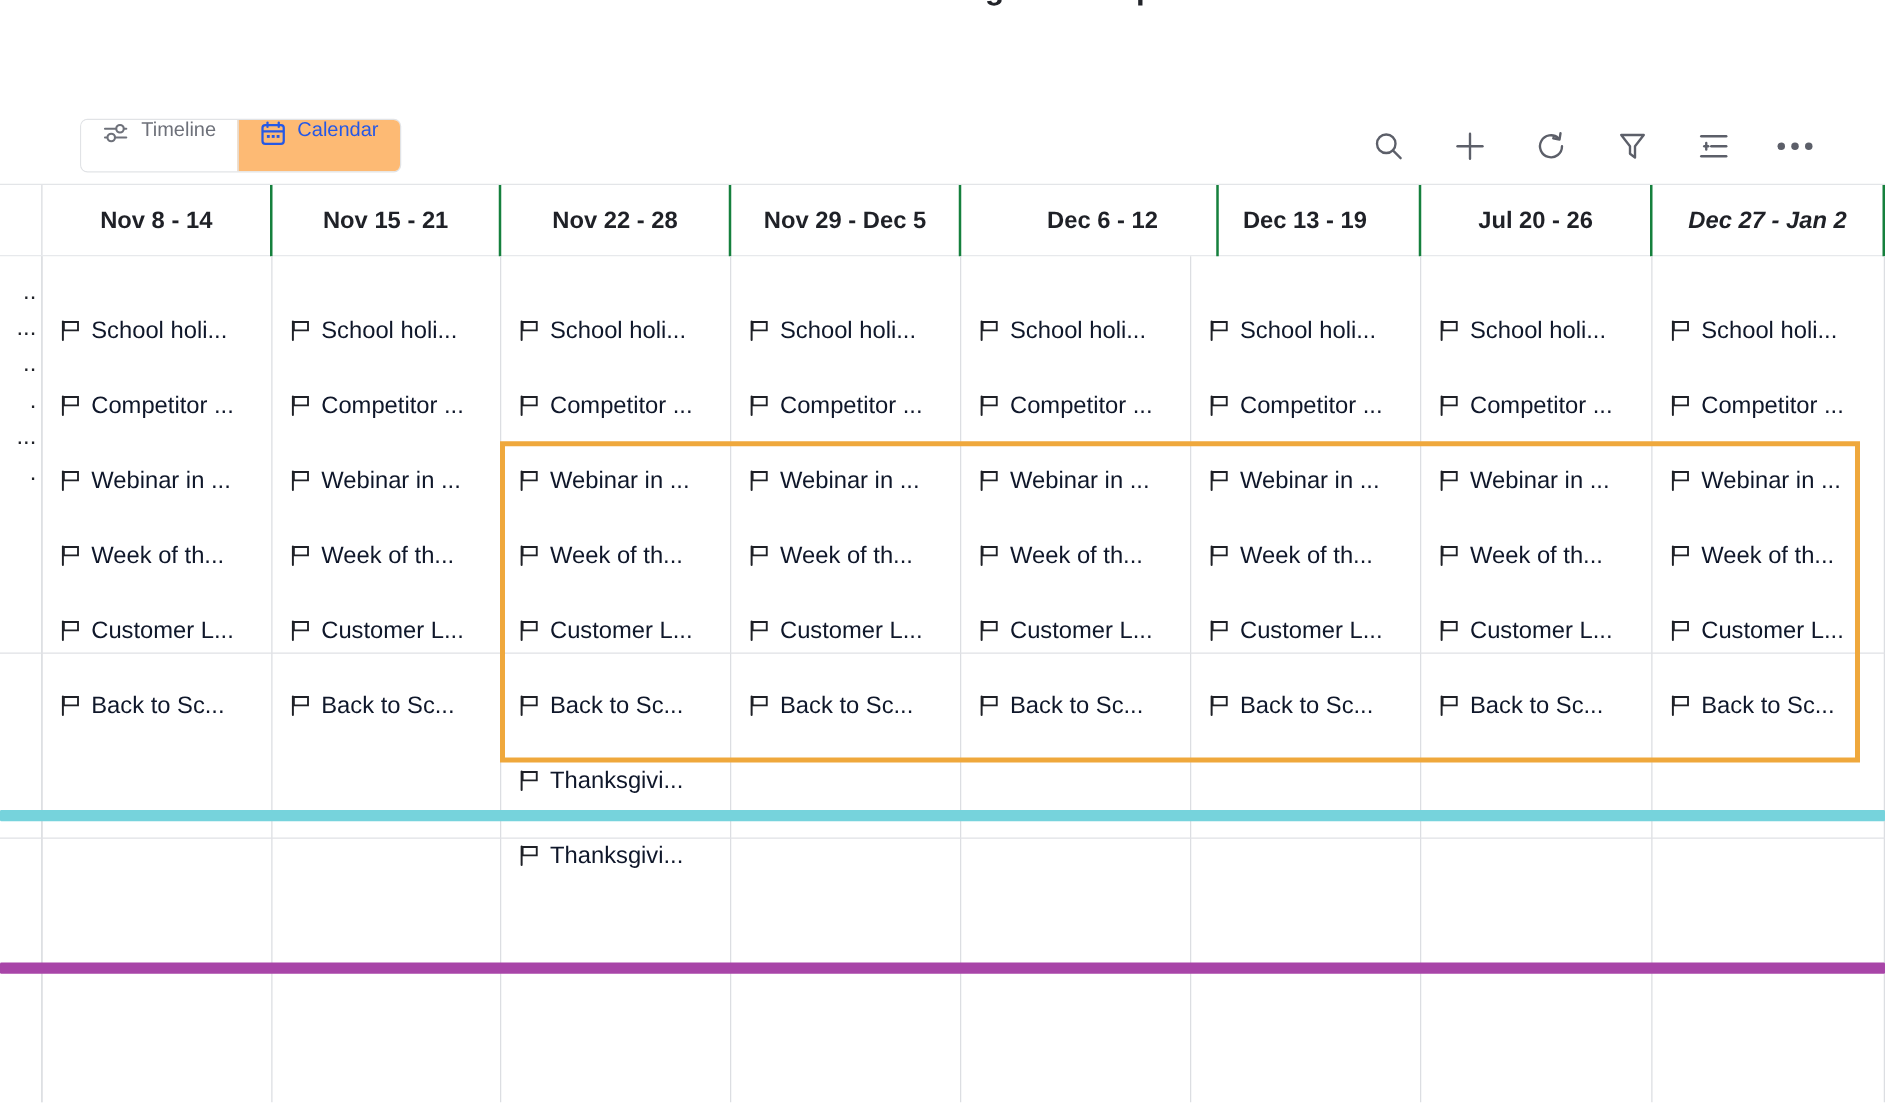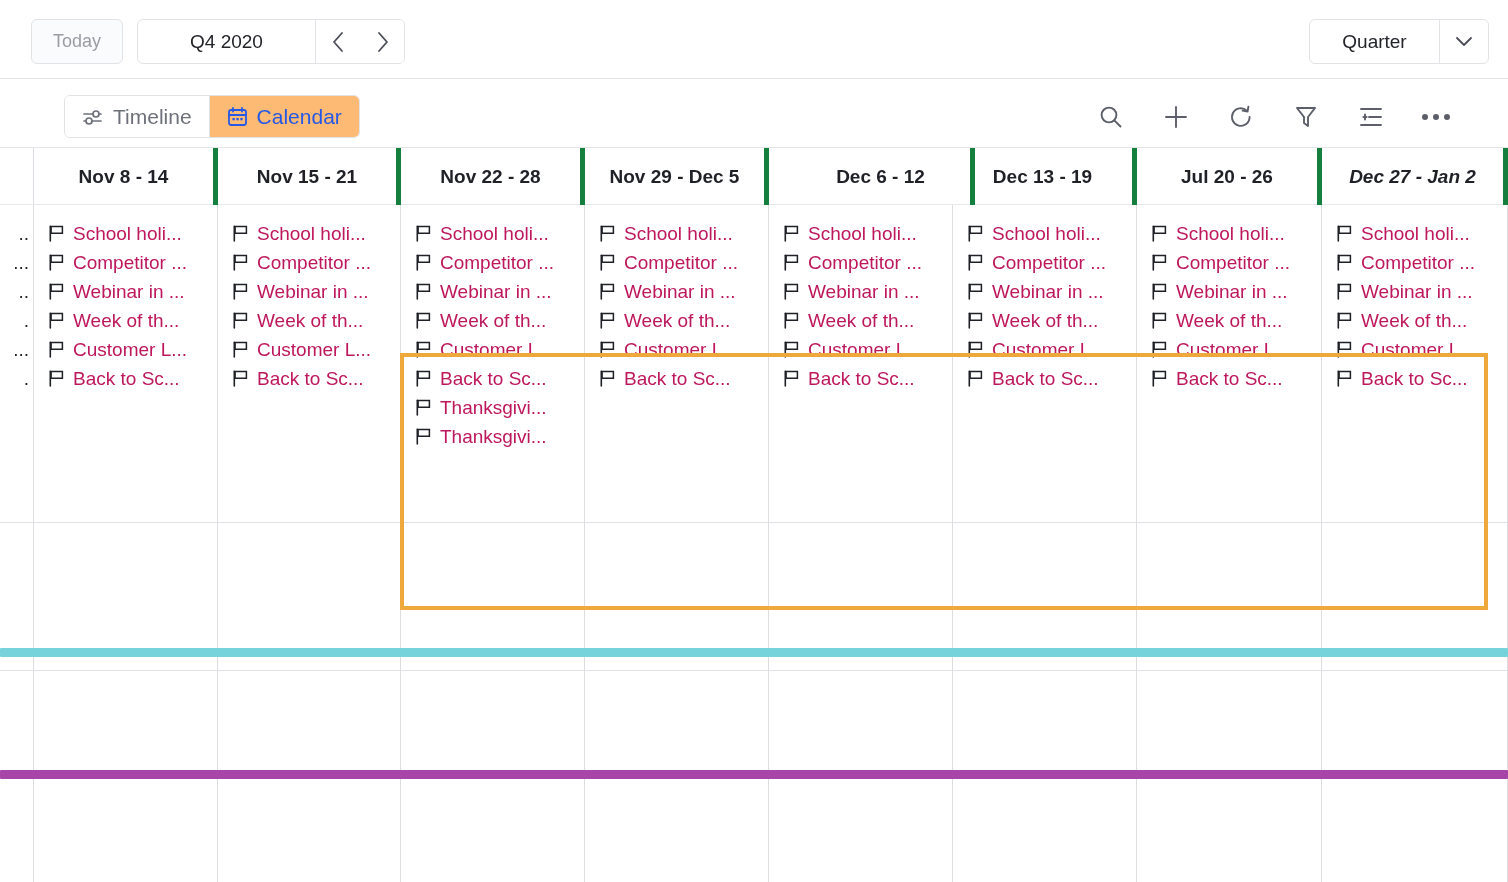--- a/index.html
+++ b/index.html
@@ -64,22 +64,22 @@
   .toolbar {
     position:absolute; left:0; top:79px; width:1508px; height:69px;
     border-bottom:1px solid #e3e5e8; background:#fff;
   }
   .viewtoggle {
     position:absolute; left:64px; top:95px; height:43px;
     display:flex; align-items:stretch;
     border:1px solid #e1e3e6; border-radius:6px; overflow:hidden; background:#fff;
   }
   .viewtoggle .seg {
-    display:flex; align-items:center; gap:9px;
-    padding:0 17px; font-size:21px; cursor:pointer; user-select:none;
+    display:flex; gap:9px;
+    padding:0 17px; font-size:16px; cursor:pointer; user-select:none;
   }
   .seg.inactive { color:#6e717a; background:#fff; }
   .seg.active   { color:#2558e6; background:#fdba74; border-left:1px solid #e1e3e6; }
 
   .tool-icons {
     position:absolute; right:40px; top:94px; height:45px;
     display:flex; align-items:center; gap:0;
   }
   .tool-icons .ti {
     width:65px; height:45px; display:flex; align-items:center; justify-content:center;
@@ -94,34 +94,35 @@
     position:absolute; left:0; top:0; width:34px; height:734px;
     border-right:1px solid #d9dce0; background:#fff;
   }
   .headrow {
     position:absolute; left:0; top:0; width:1508px; height:57px;
     border-bottom:1px solid #e7e9ec;
   }
   .headcell {
     position:absolute; top:0; height:57px; line-height:57px;
     text-align:center; font-size:19px; font-weight:bold; color:#1f2127;
-    border-right:5px solid #15803d; user-select:none;
+    border-right:2px solid #15803d; user-select:none;
   }
   .col {
     position:absolute; top:57px; height:677px;
     border-right:1px solid #dcdee2;
   }
   .rowline { position:absolute; left:0; width:1508px; height:1px; background:#dfe1e5; }
 
   .events { position:absolute; left:0; top:0; width:100%; padding:14px 0 0 0; }
   .ev {
     display:flex; align-items:center; gap:9px;
     height:29px; padding-left:15px; padding-right:8px;
-    font-size:19px; color:#be185d; white-space:nowrap; overflow:hidden;
+    font-size:19px; color:#0f172a; white-space:nowrap; overflow:hidden;
     cursor:pointer;
+    margin-top:31px;
   }
   .ev .lbl { overflow:hidden; text-overflow:clip; white-space:nowrap; }
   .flag { flex:0 0 auto; width:15px; height:17px; display:block; }
 
   .gutter-ev { display:flex; align-items:center; height:29px; justify-content:flex-end;
                padding-right:5px; font-size:19px; color:#1f2127; }
   .gutter-events { position:absolute; left:0; top:57px; width:34px; padding-top:14px; }
 
   
   .selbox {
@@ -132,47 +133,20 @@
   
   .bar { position:absolute; left:0; width:1508px; z-index:4; border-radius:1px; }
 </style>
 </head>
 <body>
 
 <div id="app">
 
   <div class="title-strip">Product Marketing Roadmap</div>
 
-  <div class="topbar">
-
-    <div class="today-btn">Today</div>
-
-    <div class="period-group">
-      <div class="period-label">Q4 2020</div>
-      <div class="nav-btn">
-        <svg width="15" height="24" viewBox="0 0 15 24">
-          <path d="M11 3 L3 12 L11 21" fill="none" stroke="#4b4e57" stroke-width="1.8" stroke-linecap="round" stroke-linejoin="round"></path>
-        </svg>
-      </div>
-      <div class="nav-btn">
-        <svg width="15" height="24" viewBox="0 0 15 24">
-          <path d="M4 3 L12 12 L4 21" fill="none" stroke="#4b4e57" stroke-width="1.8" stroke-linecap="round" stroke-linejoin="round"></path>
-        </svg>
-      </div>
-    </div>
-
-    <div class="scale-group">
-      <div class="scale-label">Quarter</div>
-      <div class="scale-caret">
-        <svg width="20" height="13" viewBox="0 0 20 13">
-          <path d="M3 3 L10 10 L17 3" fill="none" stroke="#4b4e57" stroke-width="1.8" stroke-linecap="round" stroke-linejoin="round"></path>
-        </svg>
-      </div>
-    </div>
-  </div>
 
   <div class="toolbar"></div>
 
   <div class="viewtoggle">
     <div class="seg inactive">
       <svg width="22" height="20" viewBox="0 0 22 20">
         <line x1="2" y1="7" x2="19" y2="7" stroke="#6e717a" stroke-width="1.7" stroke-linecap="round"></line>
         <line x1="2" y1="14" x2="19" y2="14" stroke="#6e717a" stroke-width="1.7" stroke-linecap="round"></line>
         <circle cx="14" cy="7" r="3" fill="#fff" stroke="#6e717a" stroke-width="1.7"></circle>
         <circle cx="7" cy="14" r="3" fill="#fff" stroke="#6e717a" stroke-width="1.7"></circle>

